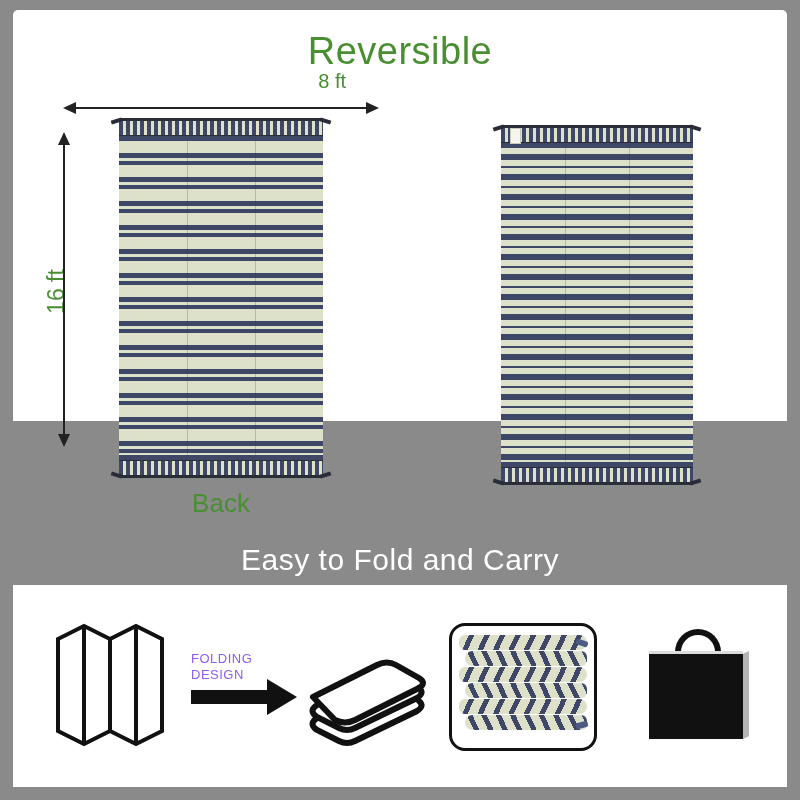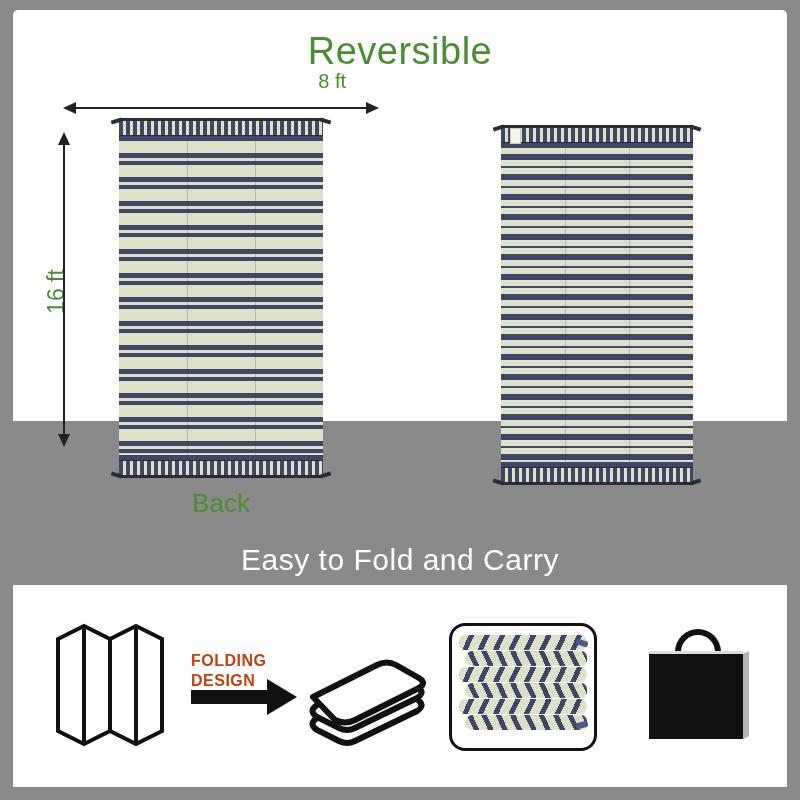--- a/index.html
+++ b/index.html
@@ -84,22 +84,22 @@
   
   .banner{
     position:absolute;left:0;top:535px;width:800px;height:50px;
     background:var(--frame-gray);display:flex;align-items:center;justify-content:center;
   }
   .banner span{color:var(--banner-text);font-weight:normal;font-size:30px;letter-spacing:.5px;}
 
   
   .accordion-icon{position:absolute;left:43px;top:38px;}
   .fold-label{
-    position:absolute;left:178px;top:66px;font-size:16px;color:#c2410c;
-    line-height:1.25;letter-spacing:.5px;font-weight:bold;
+    position:absolute;left:178px;top:66px;font-size:13px;color:#8b5cf6;
+    line-height:1.25;letter-spacing:.5px;
   }
   .fold-arrow{position:absolute;left:178px;top:94px;width:112px;height:36px;}
   .fold-arrow .body{position:absolute;left:0;top:11px;width:78px;height:14px;background:var(--icon-black);}
   .fold-arrow .head{position:absolute;left:76px;top:0;width:0;height:0;
     border-top:18px solid transparent;border-bottom:18px solid transparent;border-left:30px solid var(--icon-black);}
   .blanket-icon{position:absolute;left:288px;top:52px;}
 
   .mat-photo{
     position:absolute;left:436px;top:38px;width:148px;height:128px;box-sizing:border-box;
     border:3px solid #111;border-radius:16px;background:#fff;padding:8px 7px;overflow:hidden;

